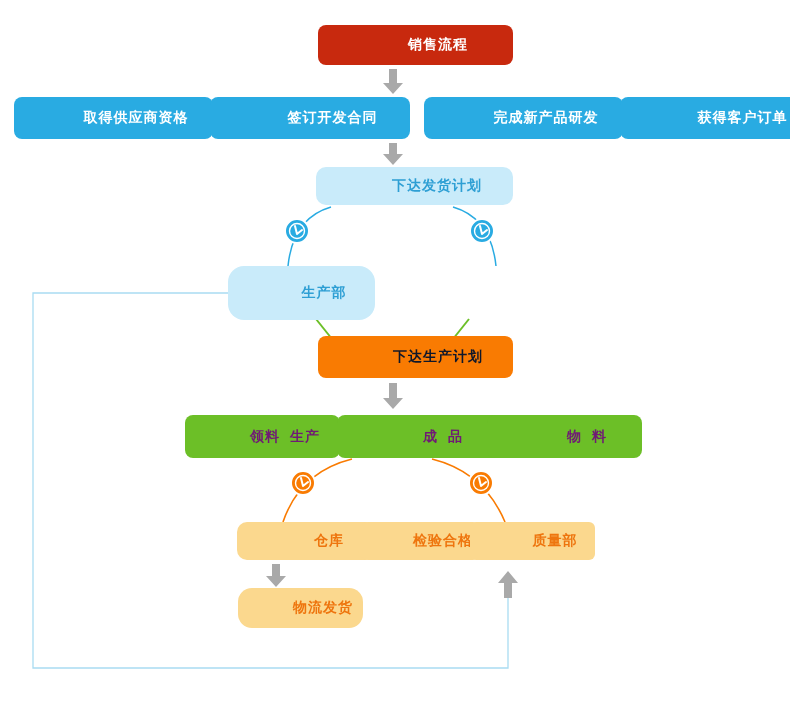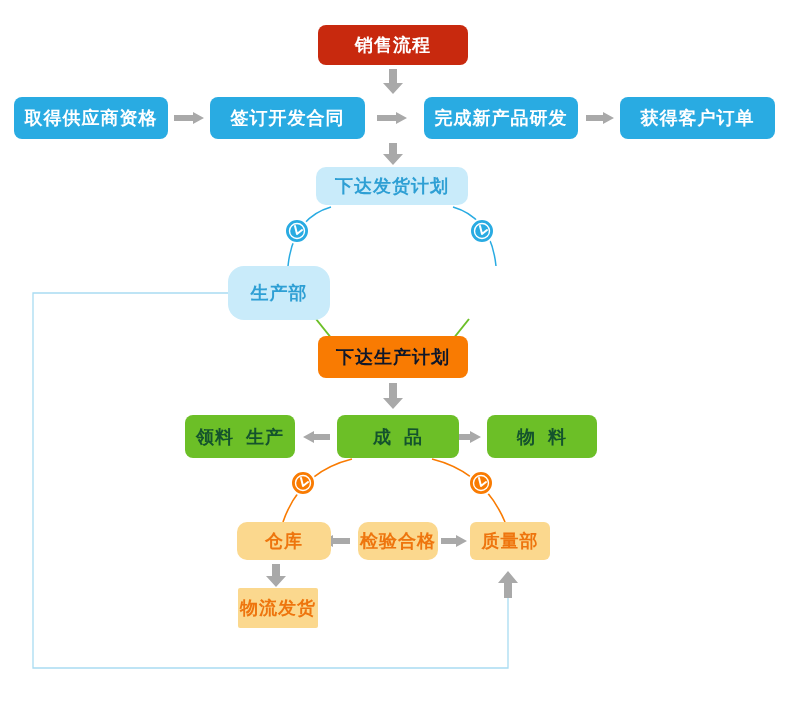--- a/index.html
+++ b/index.html
@@ -7,49 +7,50 @@
     position:relative;
     width:790px;height:725px;
     background:#fff;
     font-family:"Liberation Sans","DejaVu Sans",sans-serif;
     overflow:hidden;
   }
   svg.wires{position:absolute;left:0;top:0;width:790px;height:725px;}
   .node{
     position:absolute;
     display:flex;align-items:center;justify-content:center;
-    font-size:18px;font-weight:bold;
+    font-size:14px;font-weight:bold;
     border-radius:8px;
     white-space:pre;
     letter-spacing:1px;
+    padding-left:45px;
   }
   .c-red{background:var(--red);color:#fff;}
   .c-blue{background:var(--blue);color:#fff;}
   .c-lblue{background:var(--light-blue);color:var(--blue-text);}
   .c-orange{background:var(--orange);color:#0f172a;}
-  .c-green{background:var(--green);color:#14532d;}
+  .c-green{background:var(--green);color:#701a75;}
   .c-lorange{background:var(--light-orange);color:var(--orange-text);}
 
   
   .n-sales{left:318px;top:25px;width:150px;height:40px;}
   .n-supplier{left:14px;top:97px;width:154px;height:42px;}
   .n-contract{left:210px;top:97px;width:155px;height:42px;}
   .n-rnd{left:424px;top:97px;width:154px;height:42px;}
   .n-order{left:620px;top:97px;width:155px;height:42px;}
   .n-shipplan{left:316px;top:167px;width:152px;height:38px;border-radius:10px;}
   .n-proddept{left:228px;top:266px;width:102px;height:54px;border-radius:16px;}
   .n-purchdept{left:454px;top:266px;width:102px;height:54px;border-radius:16px;}
   .n-prodplan{left:318px;top:336px;width:150px;height:42px;}
   .n-picking{left:185px;top:415px;width:110px;height:43px;}
   .n-finished{left:337px;top:415px;width:122px;height:43px;}
   .n-materials{left:487px;top:415px;width:110px;height:43px;}
   .n-warehouse{left:237px;top:522px;width:94px;height:38px;border-radius:10px;}
   .n-inspection{left:358px;top:522px;width:80px;height:38px;border-radius:10px;}
   .n-quality{left:470px;top:522px;width:80px;height:38px;border-radius:6px;}
-  .n-logistics{left:238px;top:588px;width:80px;height:40px;border-radius:2px;}
+  .n-logistics{left:238px;top:588px;width:80px;height:40px;border-radius:14px;}
 
   
   .arrow{fill:var(--arrow-gray);}
   .wire-blue{stroke:var(--blue);stroke-width:1.5;fill:none;}
   .wire-green{stroke:var(--green);stroke-width:2;fill:none;}
   .wire-orange{stroke:var(--orange);stroke-width:1.6;fill:none;}
   .wire-feedback{stroke:var(--feedback-line);stroke-width:1.3;fill:none;}
   .clock-blue .disc{fill:var(--blue);stroke:#fff;stroke-width:2;}
   .clock-orange .disc{fill:var(--orange);stroke:#fff;stroke-width:2;}
   .clock-ring{fill:none;stroke:#fff;stroke-width:1.4;}

